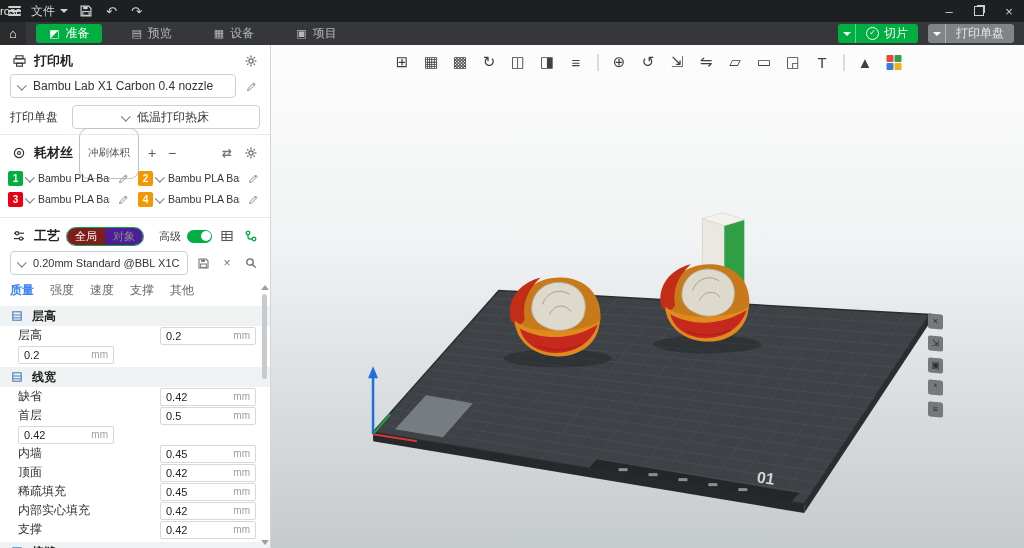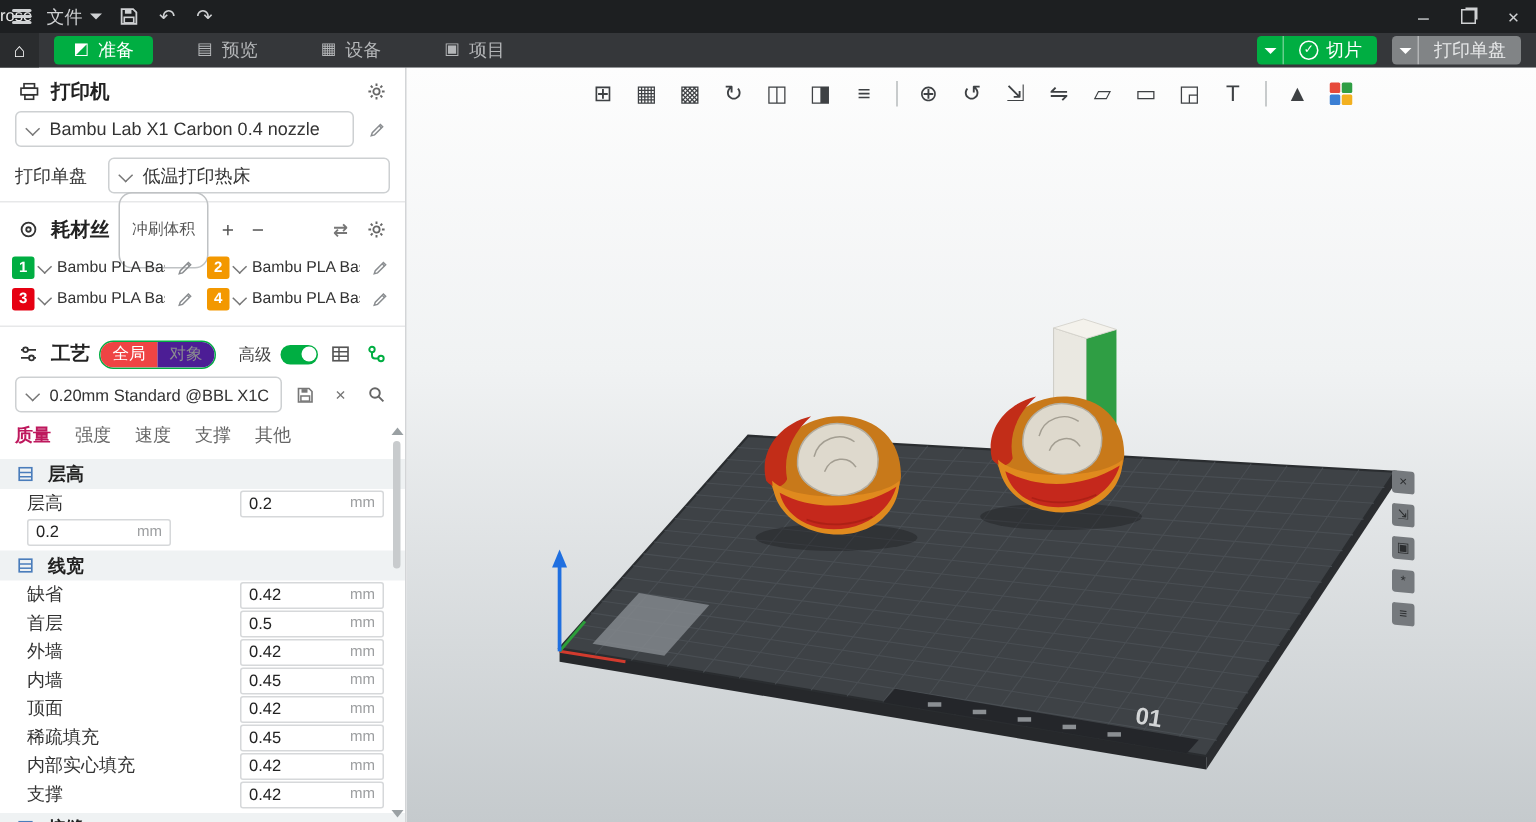--- a/index.html
+++ b/index.html
@@ -44,41 +44,41 @@
   .ml-auto{margin-left:auto;}
   .mini-ico{display:flex;align-items:center;justify-content:center;width:18px;height:18px;color:#777;font-size:12px;}
   .divider{height:1px;background:#e7e8e9;margin:5px 0;flex:none;}
   .dd{height:22px;border:1px solid #cdd0d2;border-radius:4px;background:#fff;display:flex;
       align-items:center;gap:7px;padding:0 8px;font-size:12px;color:#333;overflow:hidden;}
   .chev{width:6px;height:6px;border-left:1.4px solid #777;border-bottom:1.4px solid #777;
         transform:rotate(-45deg) translateY(-1px);flex:none;}
   .dd-text{white-space:nowrap;overflow:hidden;}
   .dd-printer{flex:1;}
   .bed-row{margin-top:7px;}
-  .dd-bed{width:170px;margin-left:auto;}
+  .dd-bed{width:170px;margin-left:auto;justify-content:center;}
   .pill{height:17px;border:1px solid #bfc2c4;border-radius:9px;padding:16px 8px;font-size:10.5px;
         color:#555;display:flex;align-items:center;font-weight:normal;}
   .pm{font-size:14px;color:#555;width:14px;text-align:center;font-weight:normal;}
   .fil-grid{display:grid;grid-template-columns:1fr 1fr;gap:3px 6px;padding:3px 8px 4px;flex:none;}
   .fil-item{display:flex;align-items:center;gap:4px;height:18px;min-width:0;}
   .fil-num{width:15px;height:15px;border-radius:2px;color:#fff;font-size:10px;font-weight:bold;
            display:flex;align-items:center;justify-content:center;flex:none;}
   .fil-name{font-size:10.5px;color:#333;white-space:nowrap;overflow:hidden;flex:1;}
   .scope{display:flex;border:1px solid #00ae42;border-radius:10px;overflow:hidden;height:17px;
          font-size:11px;font-weight:normal;}
   .scope span{padding:0 8px;line-height:17px;color:#8a8d8f;background:#4c1d95;}
-  .scope span.active{background:#ef4444;color:#fff;}
+  .scope span.active{background:#7f1d1d;color:#fff;}
   .adv-label{font-size:11px;font-weight:normal;color:#444;}
   .switch{width:25px;height:13px;border-radius:7px;background:#00ae42;position:relative;flex:none;}
   .switch::after{content:"";position:absolute;right:1.5px;top:1.5px;width:10px;height:10px;border-radius:50%;background:#fff;}
   .preset-row{gap:6px;margin-top:2px;}
   .dd-preset{flex:1;font-size:11px;}
   .ptabs{gap:16px;height:26px;margin-top:2px;}
   .ptab{font-size:12px;color:#666;}
-  .ptab.active{color:#be185d;font-weight:bold;}
+  .ptab.active{color:#3b82f6;font-weight:bold;}
   .scroll-area{flex:1;overflow:hidden;position:relative;}
   .sec-bar{height:20px;background:#eff2f3;display:flex;align-items:center;gap:6px;padding:0 8px;
            font-weight:bold;font-size:12px;color:#222;margin-top:3px;}
   .prow{height:19px;display:flex;align-items:center;padding:0 14px 0 18px;}
   .plabel{flex:1;font-size:12px;color:#333;white-space:nowrap;overflow:hidden;}
   .pinput{width:84px;height:16px;border:1px solid #d6d8da;border-radius:2px;display:flex;
           align-items:center;padding:0 5px;font-size:11px;color:#222;background:#fff;gap:5px;}
   .pinput .unit{margin-left:auto;color:#9c9ea0;font-size:10px;}
   .sb-track{position:absolute;right:1px;top:240px;bottom:3px;width:9px;display:flex;
             flex-direction:column;align-items:center;z-index:25;}
@@ -416,21 +416,20 @@
           </div>
         </div>
         <div class="prow">
           <span class="plabel">首层</span>
           <div class="pinput">
             <span>0.5</span>
             <span class="unit">mm</span>
           </div>
         </div>
         <div class="prow">
-          <span class="plabel">外墙</span>
           <div class="pinput">
             <span>0.42</span>
             <span class="unit">mm</span>
           </div>
         </div>
         <div class="prow">
           <span class="plabel">内墙</span>
           <div class="pinput">
             <span>0.45</span>
             <span class="unit">mm</span>

